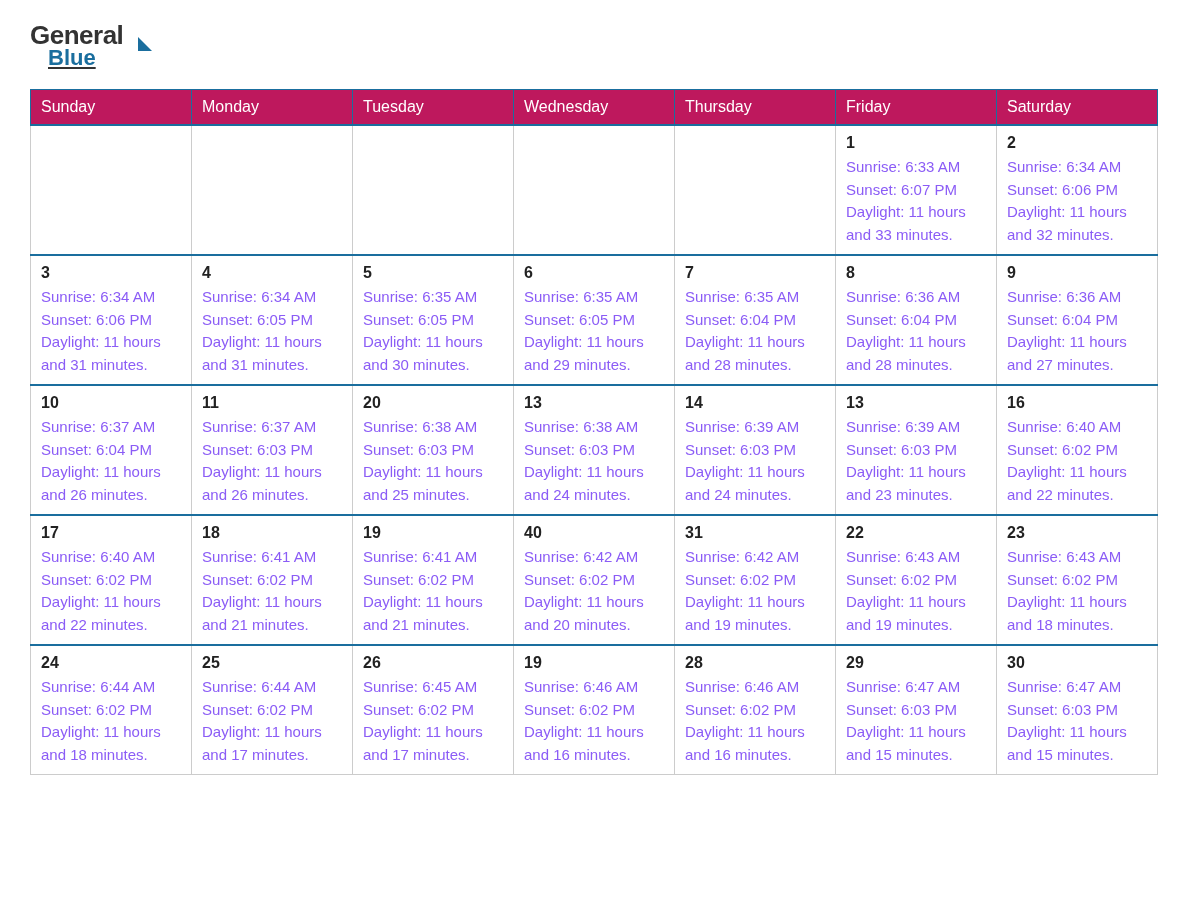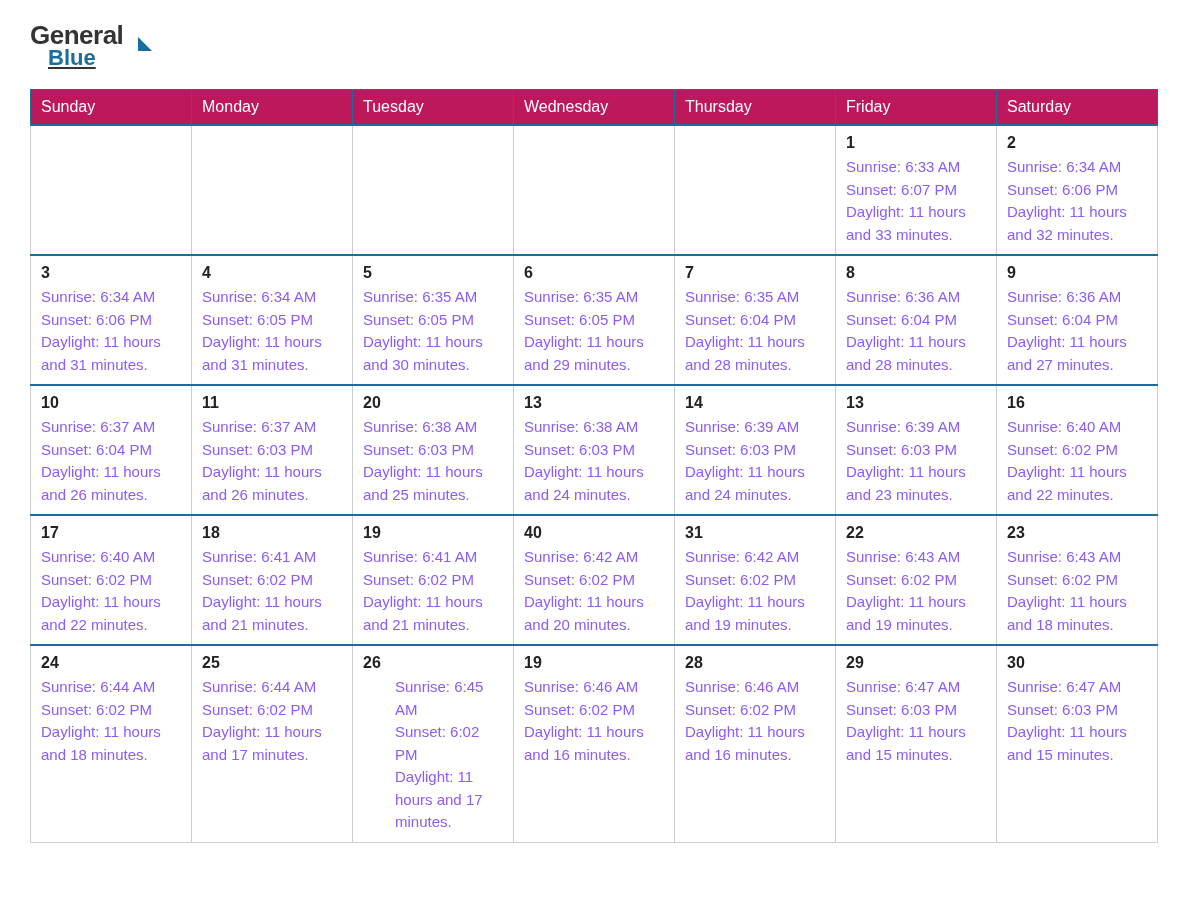--- a/index.html
+++ b/index.html
@@ -292,21 +292,21 @@
 Daylight: 11 hours and 18 minutes.</div>
         </td>
         <td>
           <span class="day-number">25</span>
           <div class="day-info" style="white-space: pre-line;">Sunrise: 6:44 AM
 Sunset: 6:02 PM
 Daylight: 11 hours and 17 minutes.</div>
         </td>
         <td>
           <span class="day-number">26</span>
-          <div class="day-info" style="white-space: pre-line; margin-left: 32px;">Sunrise: 6:45 AM
+          <div class="day-info" style="white-space: pre-line;">Sunrise: 6:45 AM
 Sunset: 6:02 PM
 Daylight: 11 hours and 17 minutes.</div>
         </td>
         <td>
           <span class="day-number">19</span>
           <div class="day-info" style="white-space: pre-line;">Sunrise: 6:46 AM
 Sunset: 6:02 PM
 Daylight: 11 hours and 16 minutes.</div>
         </td>
         <td>

